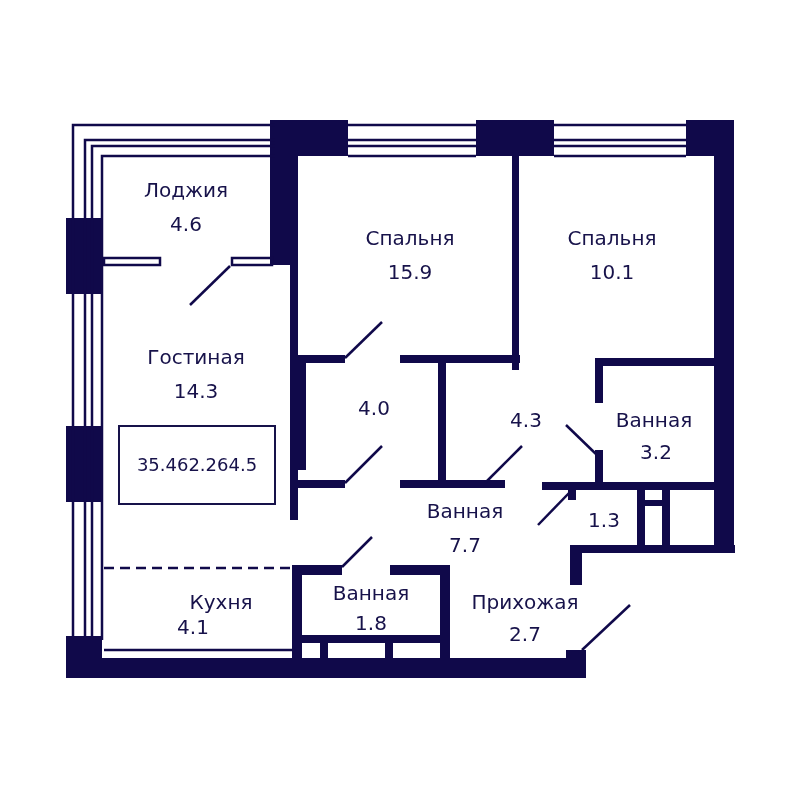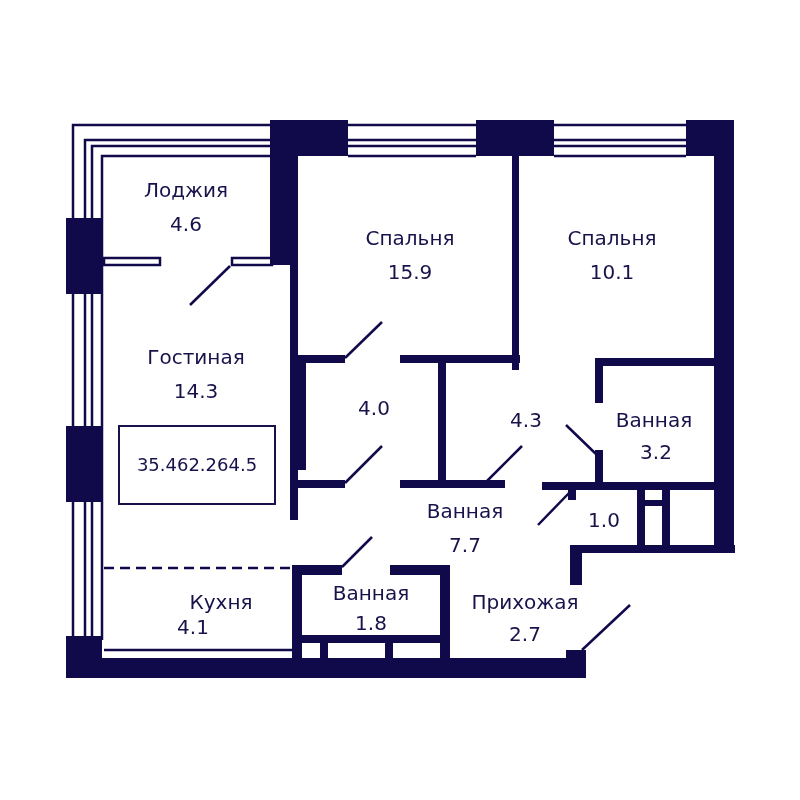--- a/index.html
+++ b/index.html
@@ -102,21 +102,21 @@
 <div class="lbl" style="left:374px;top:408px;">4.0</div>
 
 <div class="lbl" style="left:526px;top:420px;">4.3</div>
 
 <div class="lbl" style="left:654px;top:420px;">Ванная</div>
 <div class="lbl" style="left:656px;top:452px;">3.2</div>
 
 <div class="lbl" style="left:465px;top:511px;">Ванная</div>
 <div class="lbl" style="left:465px;top:545px;">7.7</div>
 
-<div class="lbl" style="left:604px;top:520px;">1.0</div>
+<div class="lbl" style="left:604px;top:520px;">1.3</div>
 
 <div class="lbl" style="left:193px;top:602px;margin-left:28px;">Кухня</div>
 <div class="lbl" style="left:193px;top:627px;">4.1</div>
 
 <div class="lbl" style="left:371px;top:593px;">Ванная</div>
 <div class="lbl" style="left:371px;top:623px;">1.8</div>
 
 <div class="lbl" style="left:525px;top:602px;">Прихожая</div>
 <div class="lbl" style="left:525px;top:634px;">2.7</div>
 

